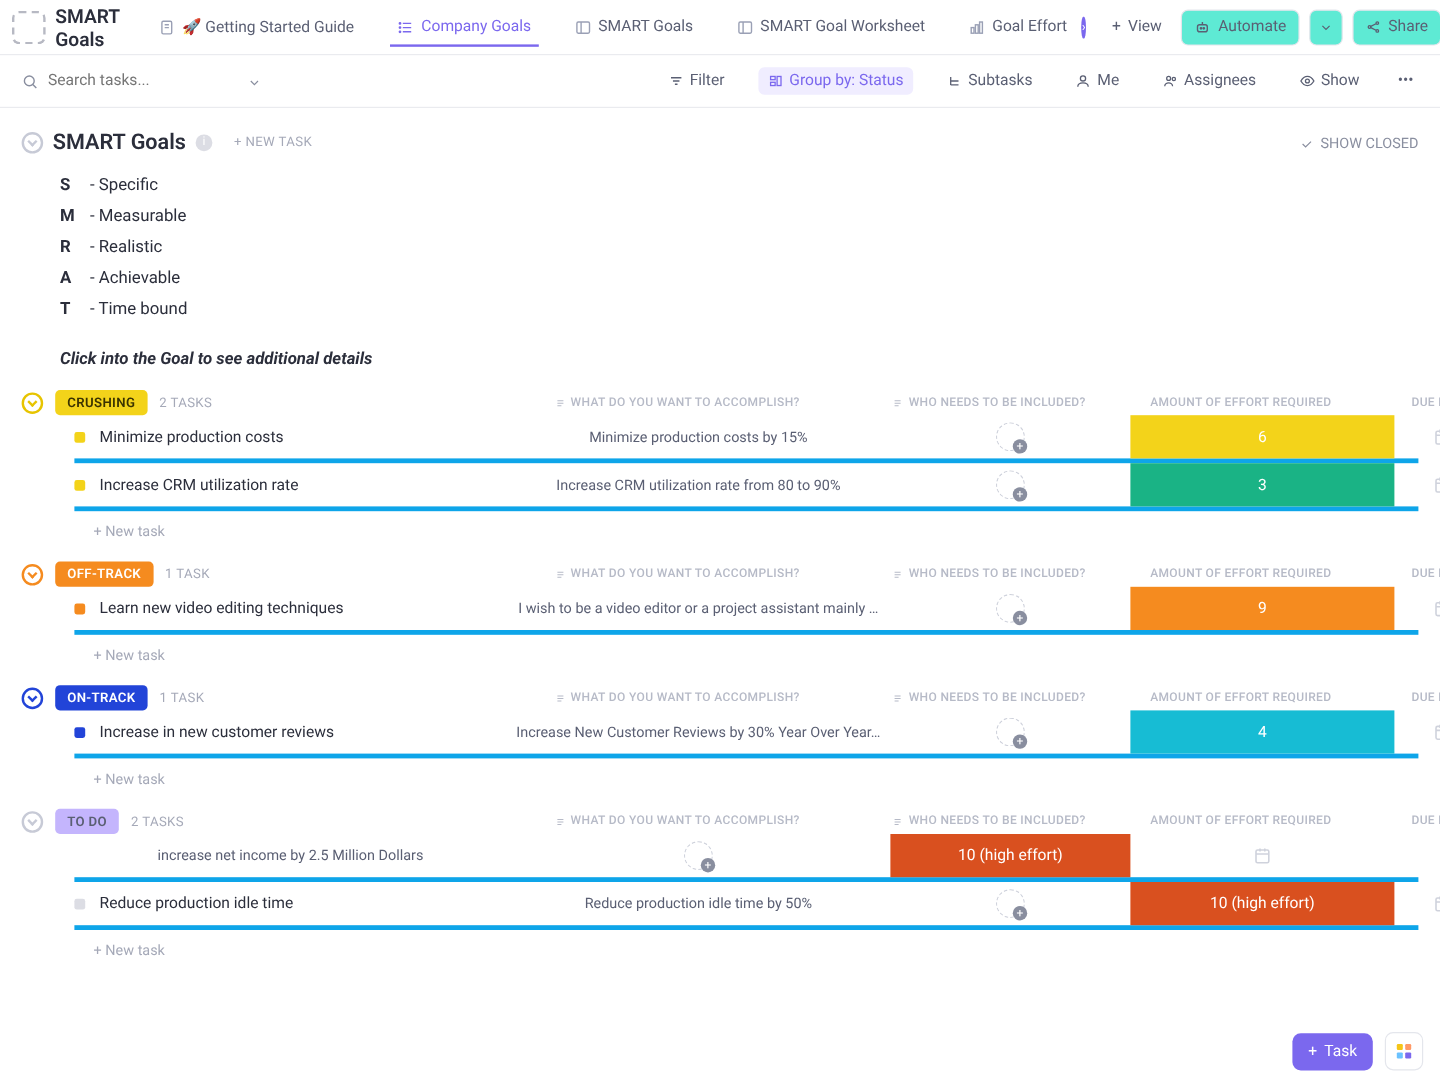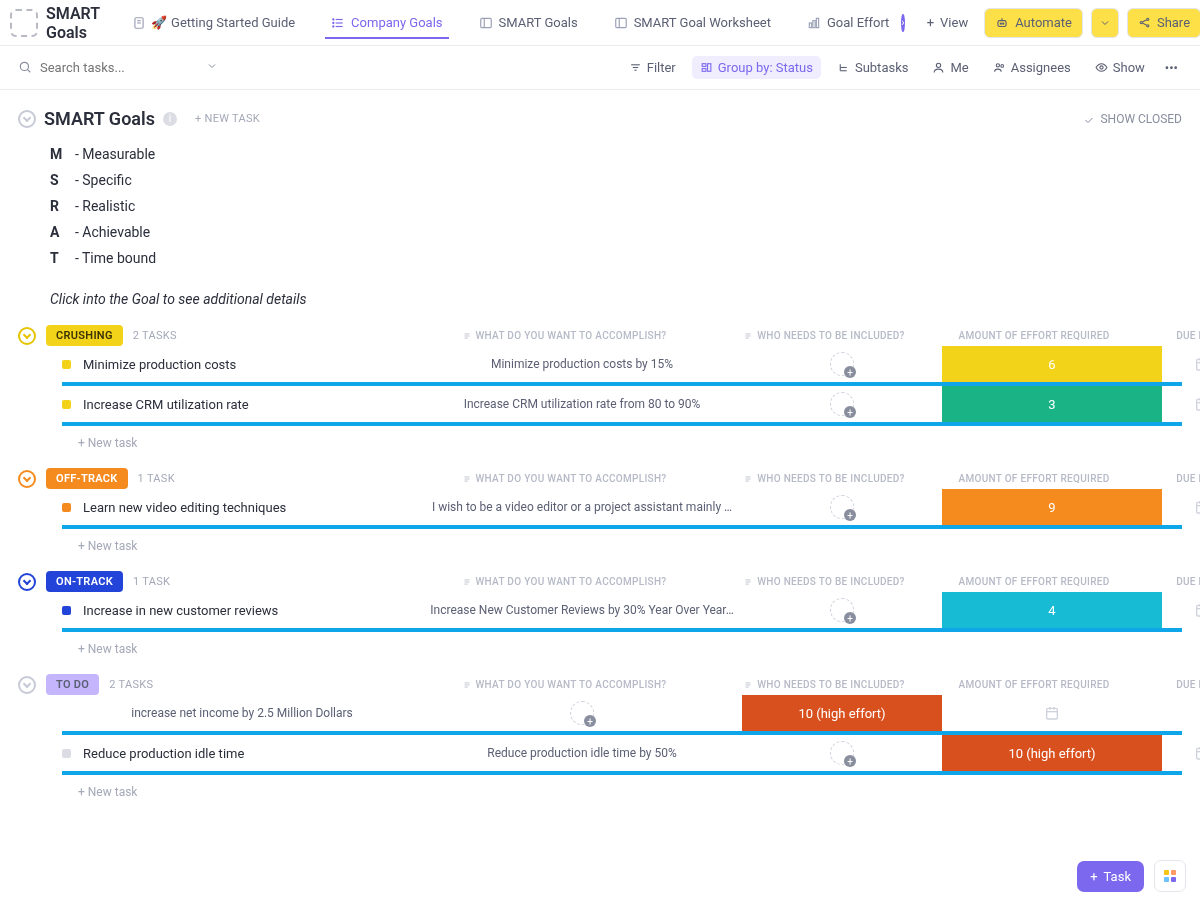--- a/index.html
+++ b/index.html
@@ -8,39 +8,39 @@
 .ws-icon{width:28px;height:28px;border:2px dashed #b7b9c3;border-radius:6px;margin:0 6px 0 2px;flex:none}
 .ws-title{font-size:16px;font-weight:600;color:#2b2e3b;margin-right:10px}
 .tab{display:flex;align-items:center;gap:6px;padding:0 14px;height:30px;color:#5a5f73;font-size:13px;cursor:pointer;position:relative;white-space:nowrap}
 .tab.active{color:#7b68ee}
 .tab.active::after{content:"";position:absolute;bottom:-1px;left:8px;right:8px;height:2px;background:#7b68ee}
 .tab .ticon{width:14px;height:14px;display:inline-flex;align-items:center;justify-content:center;color:#9aa0b5}
 .tab.active .ticon{color:#7b68ee}
 .vpipe{width:1px;height:22px;background:#eaebef;margin:0 2px}
 .pin-badge{width:18px;height:18px;border-radius:50%;background:#7b68ee;color:#fff;display:flex;align-items:center;justify-content:center;font-size:11px;margin-left:-4px}
 .top-right{margin-left:auto;display:flex;align-items:center;gap:8px}
-.btn{display:flex;align-items:center;gap:6px;height:30px;padding:0 10px;border:1px solid #e3e5eb;border-radius:6px;color:#5a5f73;font-size:13px;cursor:pointer;background:#fde047}
+.btn{display:flex;align-items:center;gap:6px;height:30px;padding:0 10px;border:1px solid #e3e5eb;border-radius:6px;color:#5a5f73;font-size:13px;cursor:pointer;background:#5eead4}
 .toolbar{display:flex;align-items:center;height:44px;padding:0 18px;border-bottom:1px solid #eaebef}
-.search-box{display:flex;align-items:flex-start;gap:8px;color:#898e9f;width:200px}
+.search-box{display:flex;align-items:flex-end;gap:8px;color:#898e9f;width:200px}
 .search-input{border:none;outline:none;font-size:13px;color:#2b2e3b;background:transparent;width:130px}
-.tbar-right{margin-left:auto;display:flex;align-items:center;gap:8px}
+.tbar-right{margin-left:auto;display:flex;align-items:center;gap:20px}
 .tchip{display:flex;align-items:center;gap:5px;color:#5a5f73;font-size:13px;cursor:pointer;padding:4px 8px;border-radius:5px}
 .tchip.active{background:#f0edff;color:#7b68ee}
 .main{padding:18px 18px 0 18px}
 .list-hdr{display:flex;align-items:center;gap:8px}
 .circ{width:18px;height:18px;border:2px solid #c7cad6;border-radius:50%;display:flex;align-items:center;justify-content:center}
 .circ::after{content:"";border:solid #c7cad6;border-width:0 2px 2px 0;padding:2px;transform:rotate(45deg);margin-top:-2px}
 .list-title{font-size:18px;font-weight:600}
 .info-dot{width:14px;height:14px;border-radius:50%;background:#dcdde4;color:#fff;font-size:10px;display:flex;align-items:center;justify-content:center}
 .newtask-link{color:#a5a9b8;font-size:11px;letter-spacing:.3px;margin-left:10px;cursor:pointer}
 .showclosed{margin-left:auto;color:#898e9f;font-size:12px;display:flex;align-items:flex-end;gap:5px;cursor:pointer}
 .desc{padding:12px 0 0 32px}
 .desc-row{font-size:14px;color:#2b2e3b;line-height:26px}
 .desc-row b{font-weight:700;display:inline-block;width:18px}
-.hint{font-style:italic;font-weight:400;font-size:14px;margin-top:20px;padding-left:32px}
+.hint{font-style:italic;font-weight:700;font-size:14px;margin-top:20px;padding-left:32px}
 .group{margin-top:18px;padding-left:26px}
 .ghdr{display:grid;grid-template-columns:360px 320px 200px 220px 80px;align-items:center}
 .gleft{display:flex;align-items:center;gap:10px}
 .gcirc{width:18px;height:18px;border:2px solid;border-radius:50%;display:flex;align-items:center;justify-content:center;margin-left:-26px}
 .gcirc::after{content:"";border:solid;border-width:0 2px 2px 0;padding:2px;transform:rotate(45deg);margin-top:-2px;border-color:inherit}
 .gbadge{padding:4px 10px;border-radius:4px;color:#fff;font-size:11px;font-weight:600;letter-spacing:.3px}
 .gcount{color:#a5a9b8;font-size:11px;letter-spacing:.3px}
 .ch{color:#b6bac7;font-size:10px;font-weight:500;letter-spacing:.3px;text-align:center;display:flex;align-items:center;justify-content:center;gap:4px}
 .ch.right{justify-content:flex-end}
 .row{display:grid;grid-template-columns:360px 320px 200px 220px 80px;align-items:center;min-height:36px;border-bottom:4px solid #0ea5e9;margin-left:18px}
@@ -257,22 +257,22 @@
     <span class="newtask-link">+ NEW TASK</span>
     <span class="showclosed">
       <svg width="12" height="12" viewBox="0 0 24 24" fill="none" stroke="currentColor" stroke-width="2">
           <polyline points="5 12 10 17 19 8"></polyline>
         </svg>
       <span>SHOW CLOSED</span>
     </span>
   </div>
 
   <div class="desc" id="smart-desc">
+      <div class="desc-row"><b>S</b>&nbsp; - Specific</div>
       <div class="desc-row"><b>M</b>&nbsp; - Measurable</div>
-      <div class="desc-row"><b>S</b>&nbsp; - Specific</div>
       <div class="desc-row"><b>R</b>&nbsp; - Realistic</div>
       <div class="desc-row"><b>A</b>&nbsp; - Achievable</div>
       <div class="desc-row"><b>T</b>&nbsp; - Time bound</div>
     </div>
   <div class="hint">Click into the Goal to see additional details</div>
 
   <div id="groups">
       <div class="group">
     <div class="ghdr">
       <div class="gleft">

